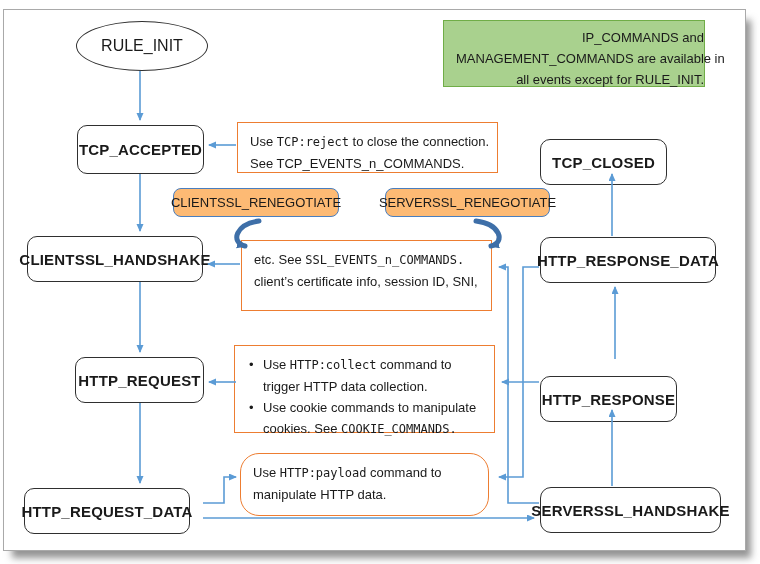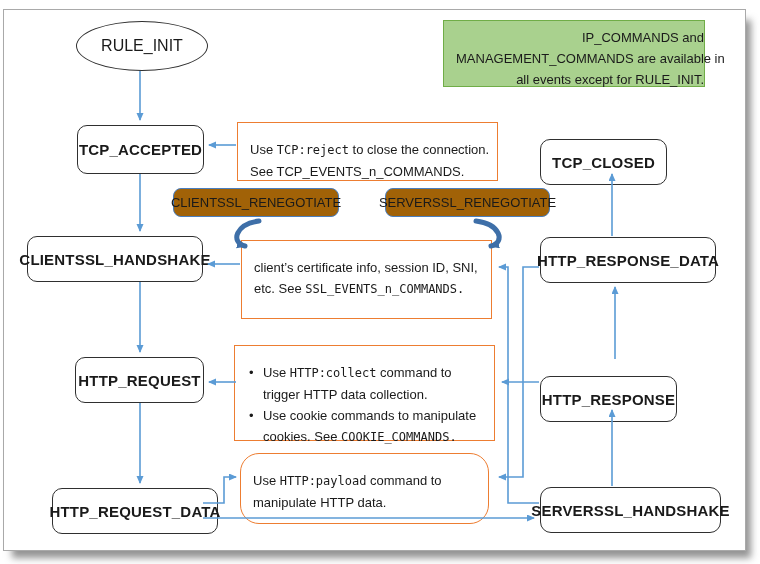--- a/index.html
+++ b/index.html
@@ -5,23 +5,23 @@
   html,body{margin:0;padding:0;background:#fff;}
   body{width:760px;height:564px;position:relative;font-family:"Liberation Sans",sans-serif;color:#1a1a1a;overflow:hidden;}
   .frame{position:absolute;left:3px;top:9px;width:741px;height:540px;background:#fff;
          border:1px solid #a9a9a9;box-shadow:7px 9px 7px -2px rgba(90,90,90,0.65);}
   .node{position:absolute;display:flex;align-items:center;justify-content:center;
         background:#fff;border:1.5px solid #2f2f2f;border-radius:10px;
         font-size:15px;letter-spacing:0.2px;white-space:nowrap;z-index:3;font-weight:bold;}
   .ellipse{position:absolute;display:flex;align-items:center;justify-content:center;
         background:#fff;border:1.5px solid #2f2f2f;border-radius:50%;font-size:16px;z-index:3;}
   .renegotiate{position:absolute;display:flex;align-items:center;justify-content:center;
-        background:#a16207;border:1.5px solid #4a7ebe;border-radius:8px;font-size:13px;white-space:nowrap;z-index:3;}
+        background:#fdba74;border:1.5px solid #4a7ebe;border-radius:8px;font-size:13px;white-space:nowrap;z-index:3;}
   .note{position:absolute;background:#fff;border:1.2px solid #ED7D31;
-        font-size:13px;line-height:21px;padding:16px 0 4px 12px;z-index:2;}
+        font-size:13px;line-height:21px;padding:8px 0 4px 12px;z-index:2;}
   .note .ln{white-space:nowrap;}
   .mono{font-family:"DejaVu Sans Mono",monospace;font-size:12px;}
   .callout{position:absolute;left:443px;top:20px;width:248px;height:53px;
         background:#A9D18E;border:1.2px solid #70AD47;padding:6px 0 6px 12px;
         font-size:13px;line-height:21px;z-index:3;text-align:right;}
   .callout .ln{white-space:nowrap;}
   .bullets{margin:0;padding:0;list-style:none;}
   .bullets li{position:relative;padding-left:16px;}
   .bullets li::before{content:"\2022";position:absolute;left:2px;top:0;}
   svg.wires{position:absolute;left:0;top:0;z-index:4;pointer-events:none;}
@@ -44,21 +44,21 @@
 </div>
 
 <div class="node" style="left:27px;top:236px;width:174px;height:44px;">
   <span>CLIENTSSL_HANDSHAKE</span>
 </div>
 
 <div class="node" style="left:75px;top:357px;width:127px;height:44px;">
   <span>HTTP_REQUEST</span>
 </div>
 
-<div class="node" style="left:52px;top:488px;width:164px;height:44px;">
+<div class="node" style="left:24px;top:488px;width:164px;height:44px;">
   <span>HTTP_REQUEST_DATA</span>
 </div>
 
 <div class="node" style="left:540px;top:139px;width:125px;height:44px;text-align:center;">
   <span>TCP_CLOSED</span>
 </div>
 
 <div class="node" style="left:540px;top:237px;width:174px;height:44px;">
   <span>HTTP_RESPONSE_DATA</span>
 </div>
@@ -83,22 +83,22 @@
   <div class="ln">MANAGEMENT_COMMANDS are available in</div>
   <div class="ln">all events except for RULE_INIT.</div>
 </div>
 
 <div class="note" id="note-tcp">
   <div class="ln"><span>Use </span><span class="mono">TCP:reject</span><span> to close the connection.</span></div>
   <div class="ln">See TCP_EVENTS_n_COMMANDS.</div>
 </div>
 
 <div class="note" id="note-ssl">
+  <div class="ln"><span>etc. See </span><span class="mono">SSL_EVENTS_n_COMMANDS.</span></div>
   <div class="ln">client’s certificate info, session ID, SNI,</div>
-  <div class="ln"><span>etc. See </span><span class="mono">SSL_EVENTS_n_COMMANDS.</span></div>
 </div>
 
 <div class="note" id="note-http">
   <ul class="bullets">
     <li>
       <div class="ln"><span>Use </span><span class="mono">HTTP:collect</span><span> command to</span></div>
       <div class="ln">trigger HTTP data collection.</div>
     </li>
     <li>
       <div class="ln">Use cookie commands to manipulate</div>

